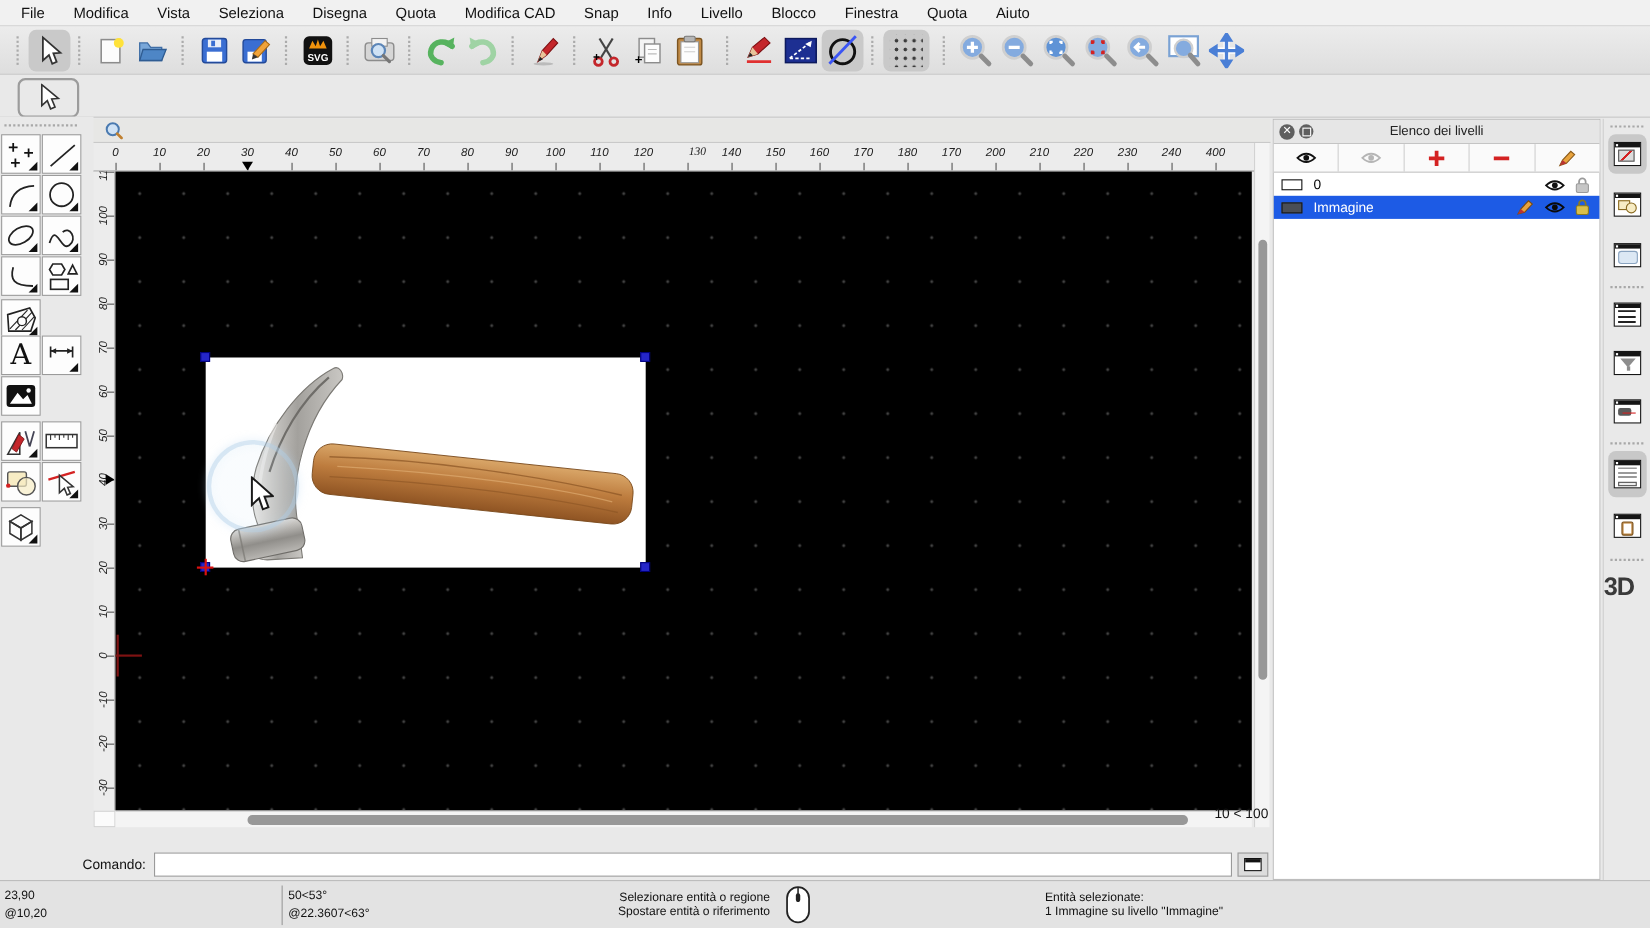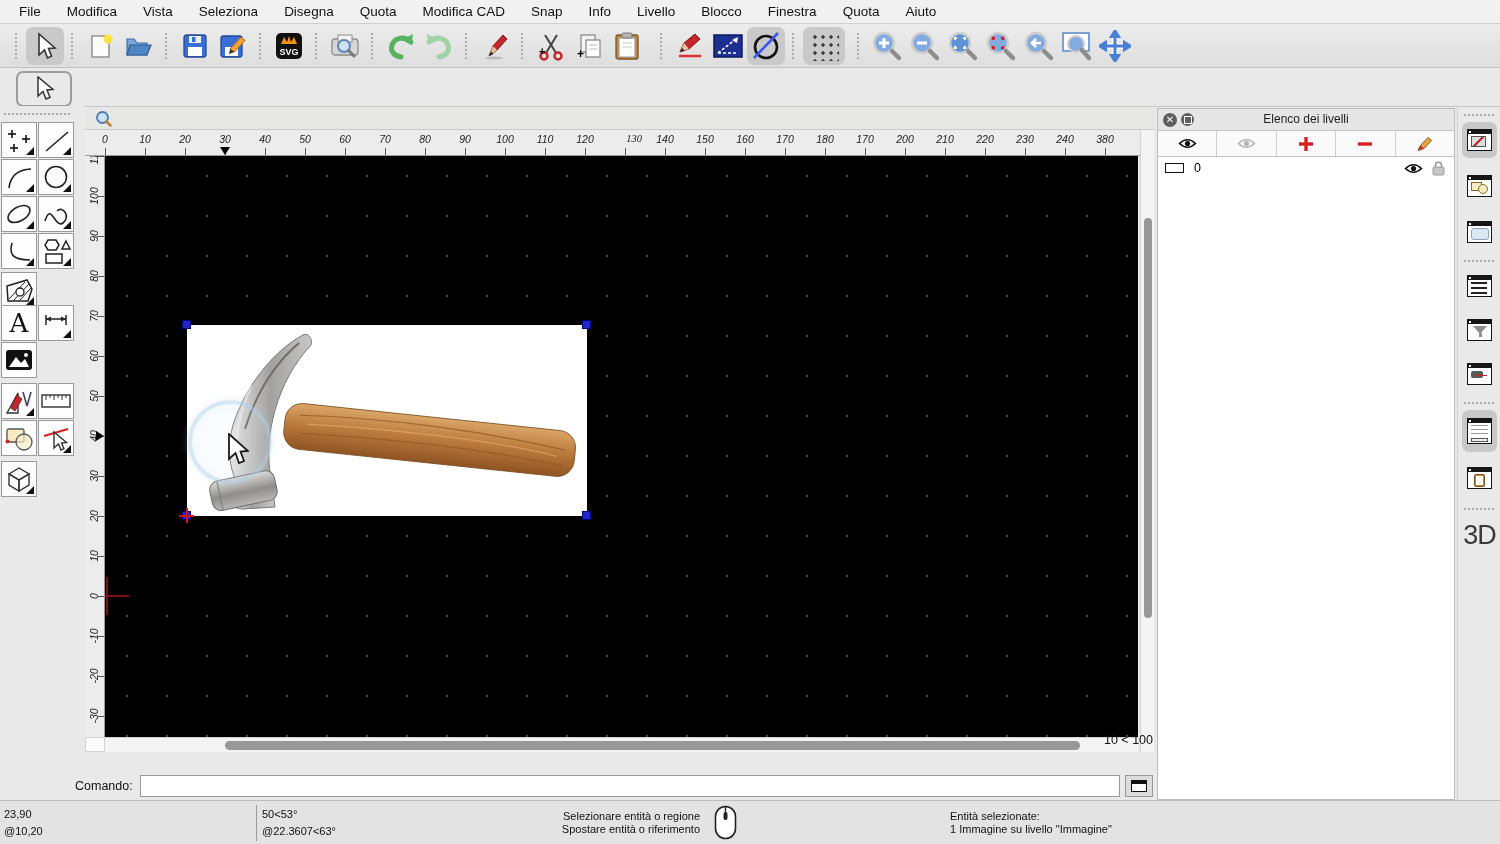--- a/index.html
+++ b/index.html
@@ -82,21 +82,21 @@
   .licon{margin-right:9px;display:flex;align-items:center;}
   
   #docktools{left:1457px;top:108px;width:43px;height:692px;background:#e9e9e9;border-left:1px solid #cfcfcf;box-sizing:border-box;}
   .dockbtn{position:absolute;left:4px;width:35px;height:36px;display:flex;align-items:center;justify-content:center;}
   .dockbtn.active{background:#c8c8c8;border-radius:7px;}
   .dsep{position:absolute;left:6px;width:30px;border-top:2px dotted #a8a8a8;}
   .dockwin{width:25px;height:22px;background:#fff;border:1.5px solid #151515;position:relative;box-sizing:border-box;}
   .dockwin::before{content:"";position:absolute;top:0;left:0;right:0;height:4px;background:#151515;}
   .dockwin::after{content:"";position:absolute;top:1px;left:1px;width:2px;height:2px;background:#fff;z-index:1;}
   .dwin-inner{position:absolute;left:3px;top:6px;}
-  #threed{position:absolute;left:0;width:43px;text-align:center;font-size:27px;font-weight:400;color:#3a3a3a;letter-spacing:-1px;}
+  #threed{position:absolute;left:0;width:43px;text-align:left;font-size:23px;font-weight:700;color:#3a3a3a;letter-spacing:-1px;}
   svg{display:block;}
 </style>
 </head>
 <body>
 
 <div id="app">
 
   <div id="menubar" class="abs">
     <span class="mitem">File</span>
     <span class="mitem">Modifica</span>
@@ -574,21 +574,21 @@
       <i class="hlab" style="left: 820px;">200</i>
       <i class="htick" style="left: 820px;"></i>
       <i class="hlab" style="left: 860px;">210</i>
       <i class="htick" style="left: 860px;"></i>
       <i class="hlab" style="left: 900px;">220</i>
       <i class="htick" style="left: 900px;"></i>
       <i class="hlab" style="left: 940px;">230</i>
       <i class="htick" style="left: 940px;"></i>
       <i class="hlab" style="left: 980px;">240</i>
       <i class="htick" style="left: 980px;"></i>
-      <i class="hlab" style="left: 1020px;">380</i>
+      <i class="hlab" style="left: 1020px;">400</i>
       <i class="htick" style="left: 1020px;"></i>
       <i class="hmarker" style="left: 140px;"></i>
     </div>
   <div id="vruler" class="abs">
       <i class="vlab" style="left: -8px; top: -6px;">110</i>
       <i class="vtick" style="top: 0px;"></i>
       <i class="vlab" style="left: -8px; top: 34px;">100</i>
       <i class="vtick" style="top: 40px;"></i>
       <i class="vlab" style="left: -8px; top: 74px;">90</i>
       <i class="vtick" style="top: 80px;"></i>
@@ -758,20 +758,42 @@
             <circle cx="9.5" cy="6.5" r="2.6" fill="#111"></circle>
           </svg>
         </span>
       <span class="licon">
           <svg width="13" height="15">
             <rect x="1" y="6" width="11" height="8" rx="1.5" fill="#c6c6c6" stroke="#9a9a9a" stroke-width="1"></rect>
             <path d="M3.5 6 V4.2 a3 3 0 0 1 6 0 V6" fill="none" stroke="#9a9a9a" stroke-width="1.6"></path>
           </svg>
         </span>
     </div>
+    <div class="lrow sel" style="top:69px;height:21px;">
+      <span class="lswatch" style="background:#4a4e55;border-color:#15171a;"></span>
+      <span class="lname">Immagine</span>
+      <span class="licon">
+          <svg width="17" height="15">
+            <path d="M2 13.5 L4.5 9 L11.5 1.5 L15 4.5 L8 12 Z" fill="#e8a33d" stroke="#7a4a10" stroke-width="1"></path>
+            <path d="M2 13.5 L4.5 9 L8 12 Z" fill="#b33"></path>
+          </svg>
+        </span>
+      <span class="licon">
+          <svg width="19" height="13">
+            <path d="M1.5 6.5 Q9.5 -1 17.5 6.5 Q9.5 14 1.5 6.5 Z" fill="none" stroke="#0a0a0a" stroke-width="1.6"></path>
+            <circle cx="9.5" cy="6.5" r="2.6" fill="#0a0a0a"></circle>
+          </svg>
+        </span>
+      <span class="licon">
+          <svg width="13" height="15">
+            <rect x="1" y="6" width="11" height="8" rx="1.5" fill="#d9bf4a" stroke="#8a7a1e" stroke-width="1"></rect>
+            <path d="M3.5 6 V4.2 a3 3 0 0 1 6 0 V6" fill="none" stroke="#8a7a1e" stroke-width="1.6"></path>
+          </svg>
+        </span>
+    </div>
   </div>
 
   <div id="docktools" class="abs">
     <div class="dsep" style="top:6px;"></div>
     <div class="dockbtn active" style="top:14px;">
       <span class="dockwin">
           <span class="dwin-inner" style="width:15px;height:11px;background:#ddd;border:1px solid #555;box-sizing:border-box;background-image:linear-gradient(135deg,transparent 44%,#d42222 44%,#d42222 58%,transparent 58%);"></span>
         </span>
     </div>
     <div class="dockbtn" style="top:60px;">

